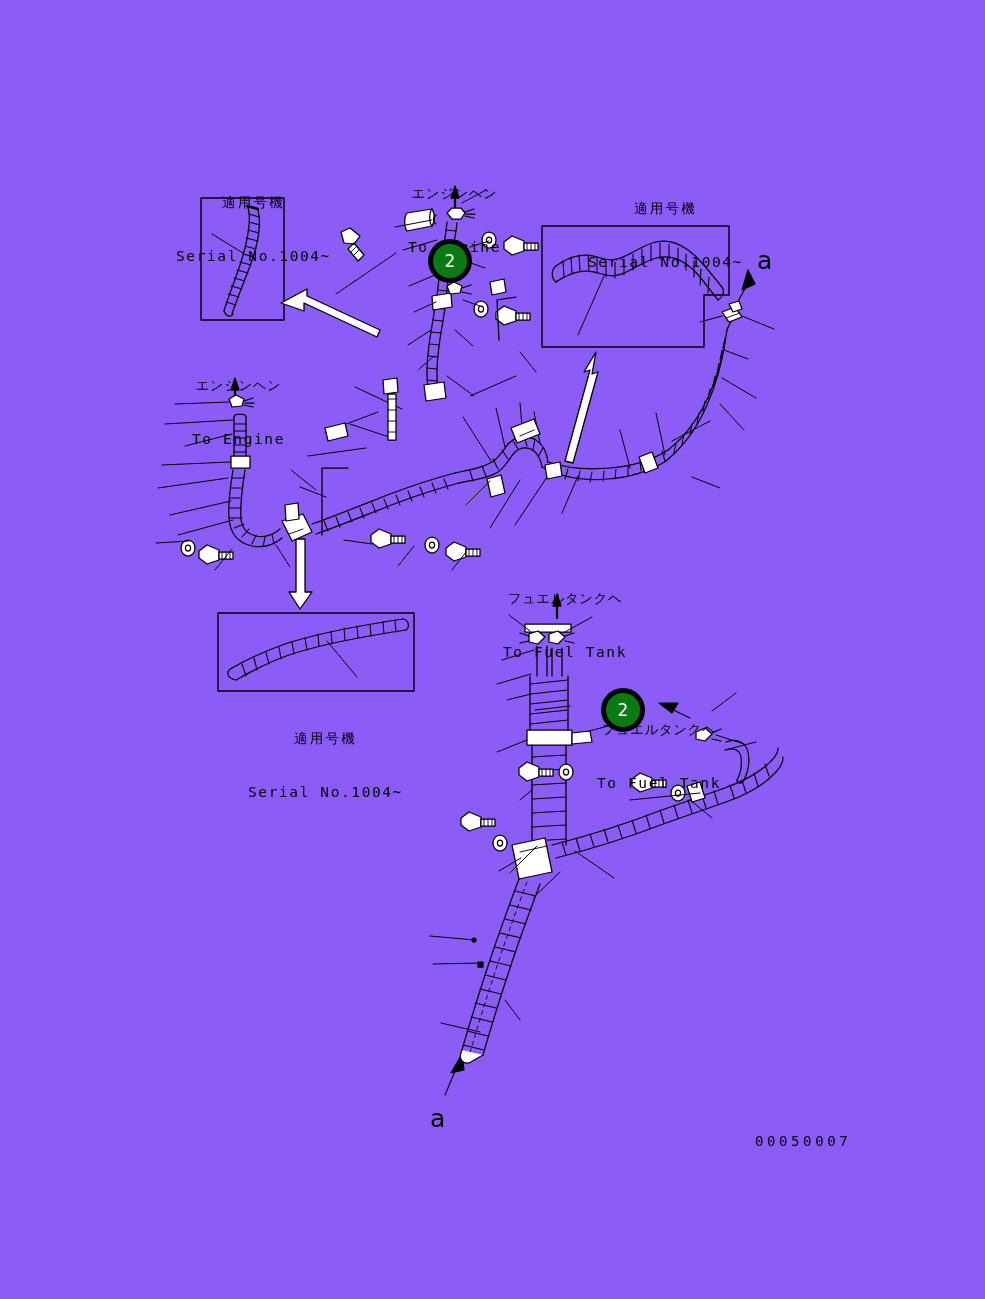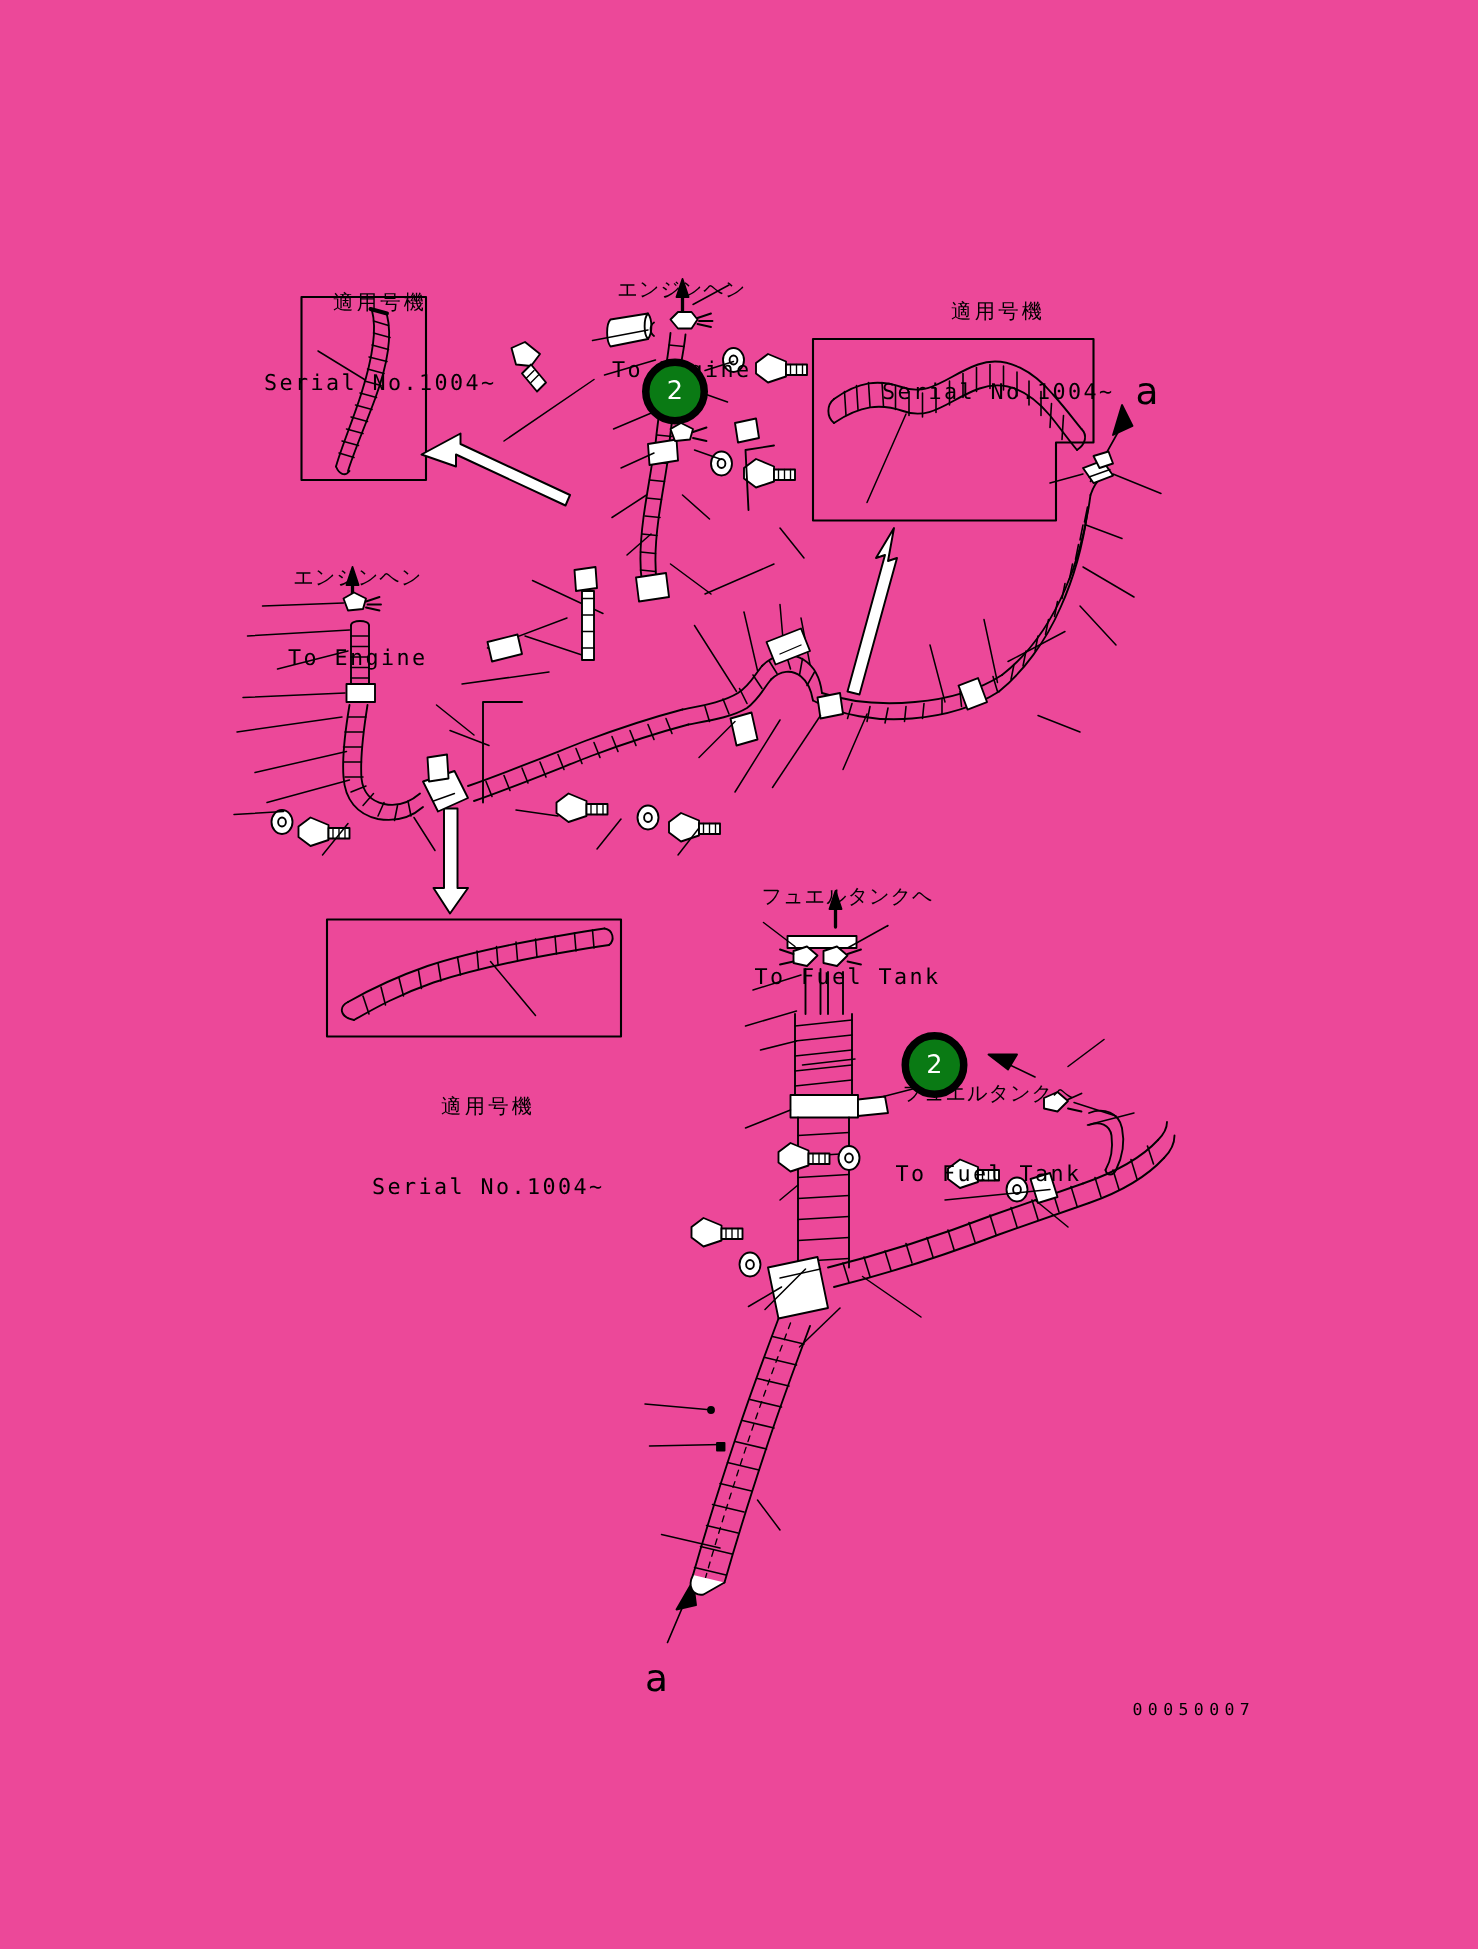--- a/index.html
+++ b/index.html
@@ -8,21 +8,21 @@
     padding: 0;
     background: #ffffff;
   }
   body {
     font-family: "DejaVu Sans", sans-serif;
   }
   #page {
     position: relative;
     width: 985px;
     height: 1299px;
-    background: #ec4899;
+    background: #8b5cf6;
     overflow: hidden;
   }
   #drawing {
     position: absolute;
     left: 0;
     top: 0;
     width: 985px;
     height: 1299px;
   }
   .lbl {
@@ -48,21 +48,21 @@
   .ref-mark {
     position: absolute;
     font-family: "DejaVu Sans", sans-serif;
     font-size: 25px;
     color: #000000;
     line-height: 1;
   }
   .dwg-no {
     position: absolute;
     font-family: "DejaVu Sans Mono", monospace;
-    font-size: 11px;
+    font-size: 14px;
     letter-spacing: 3.6px;
     color: #000000;
   }
   .badge {
     position: absolute;
     border-radius: 50%;
     background: #0a7a14;
     border: 5px solid #000000;
     box-sizing: border-box;
     color: #ffffff;

